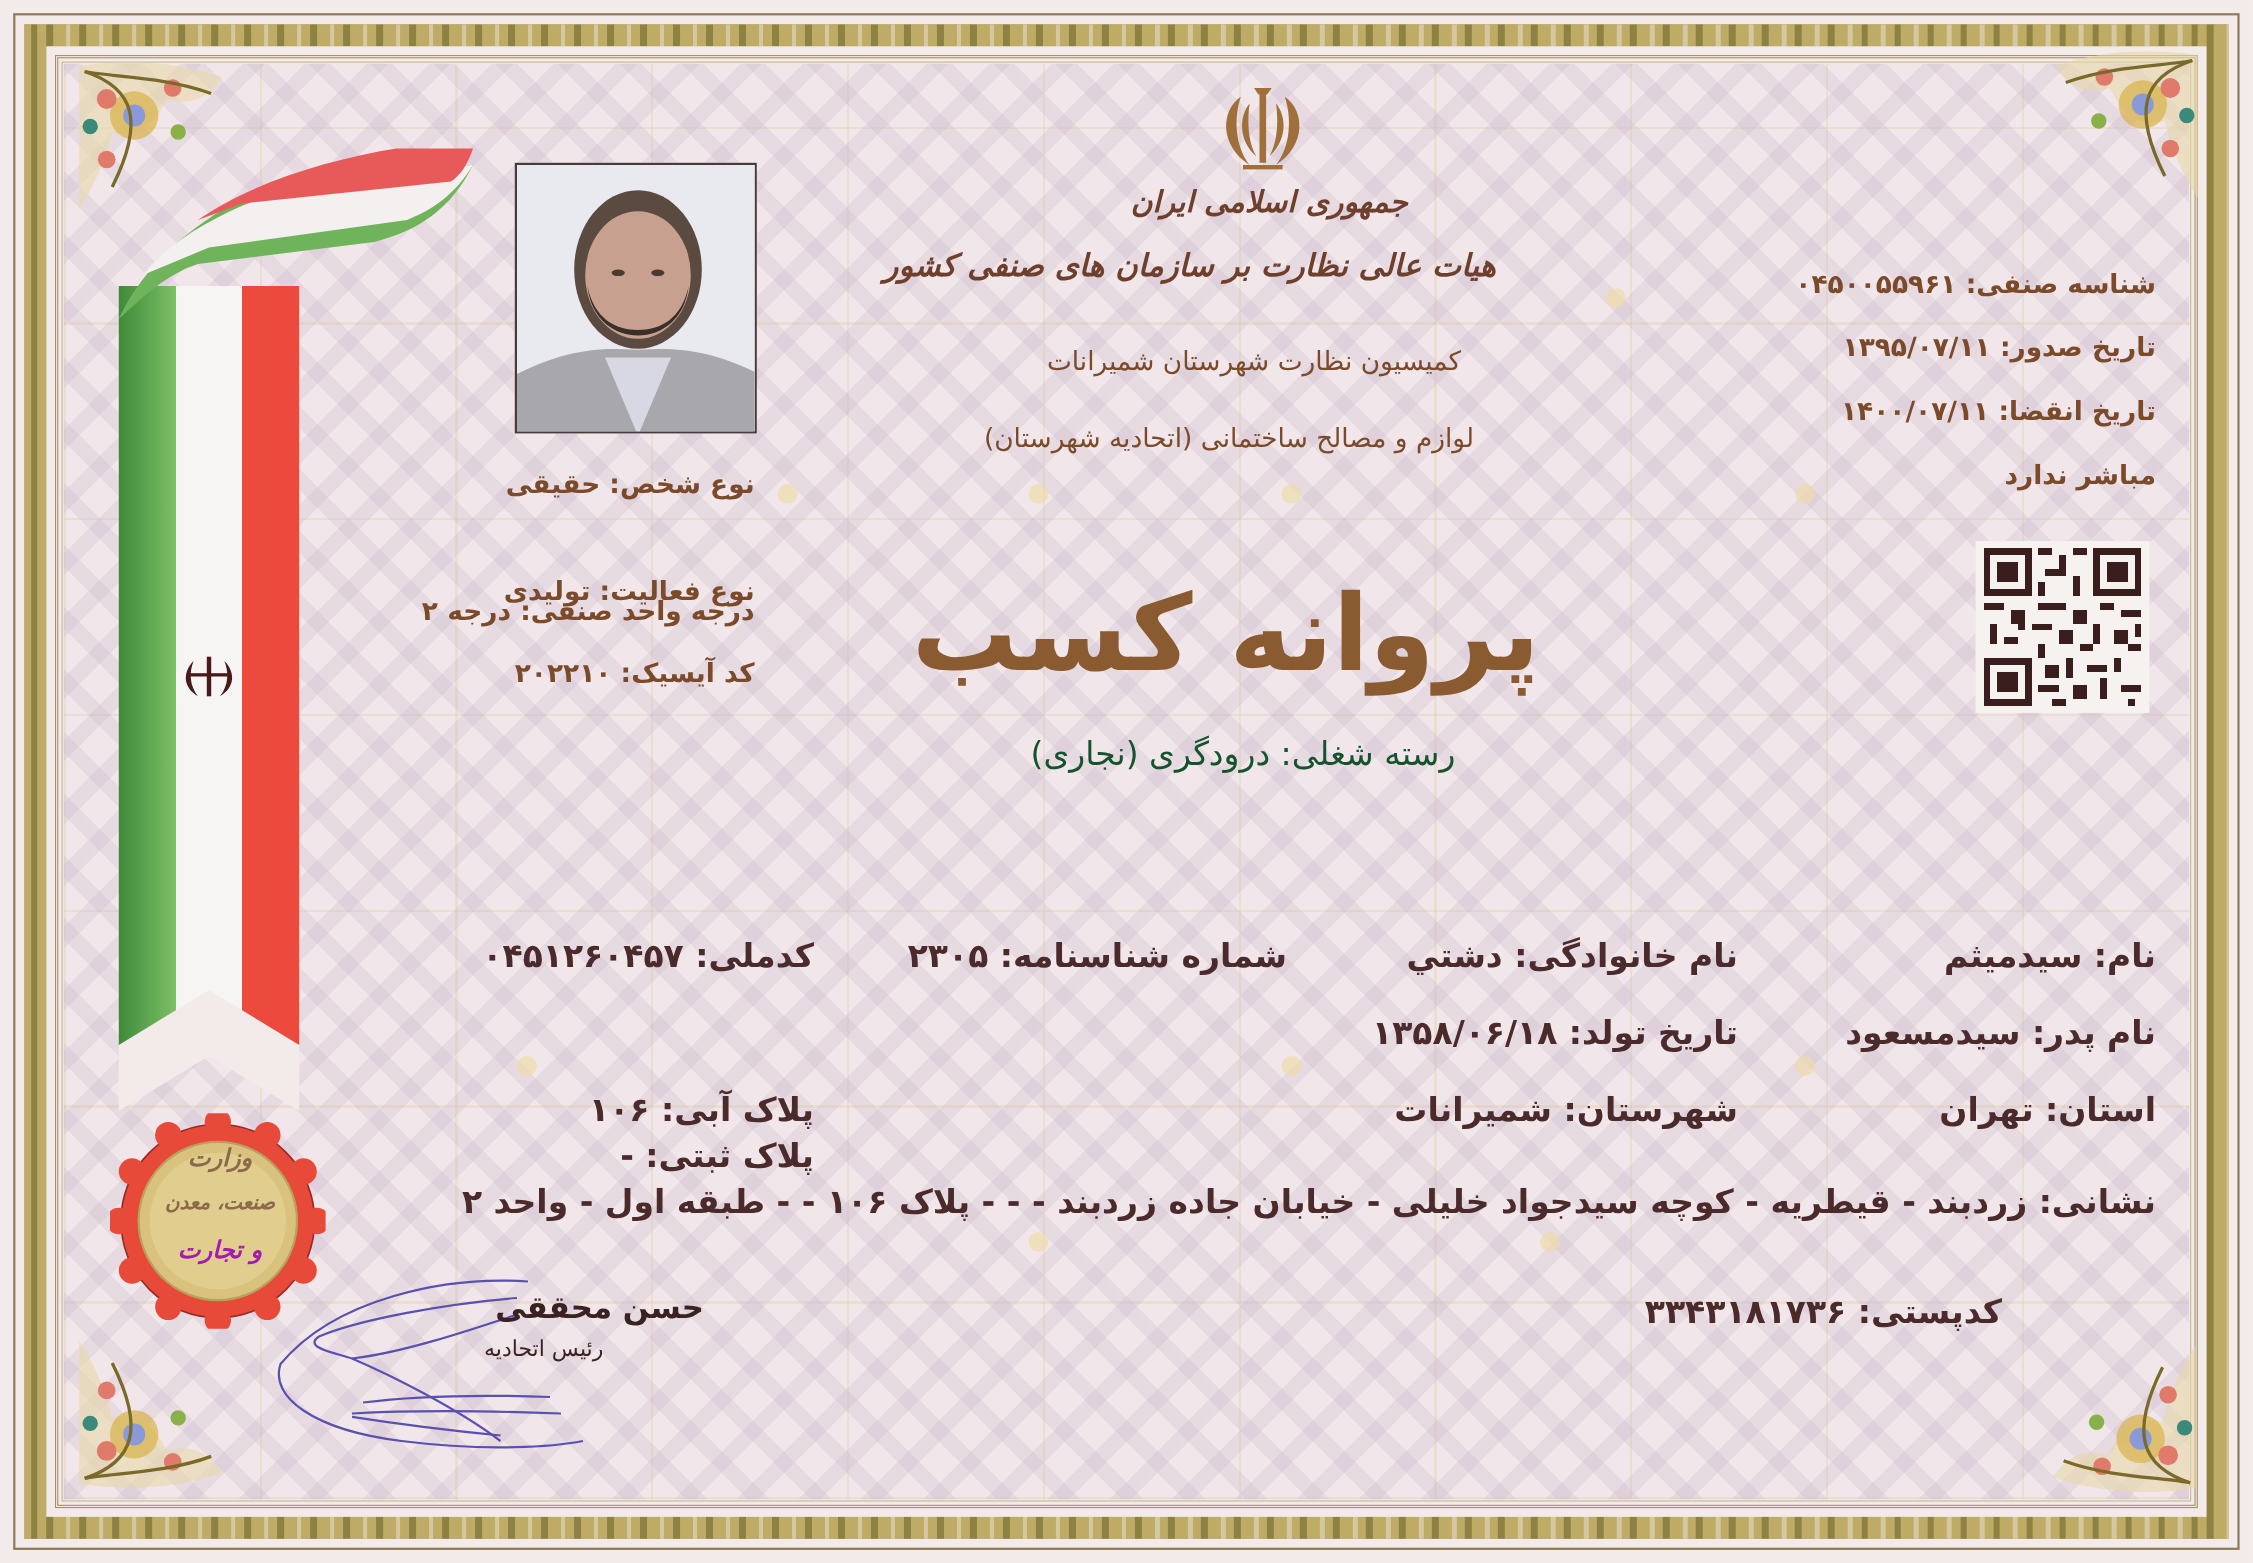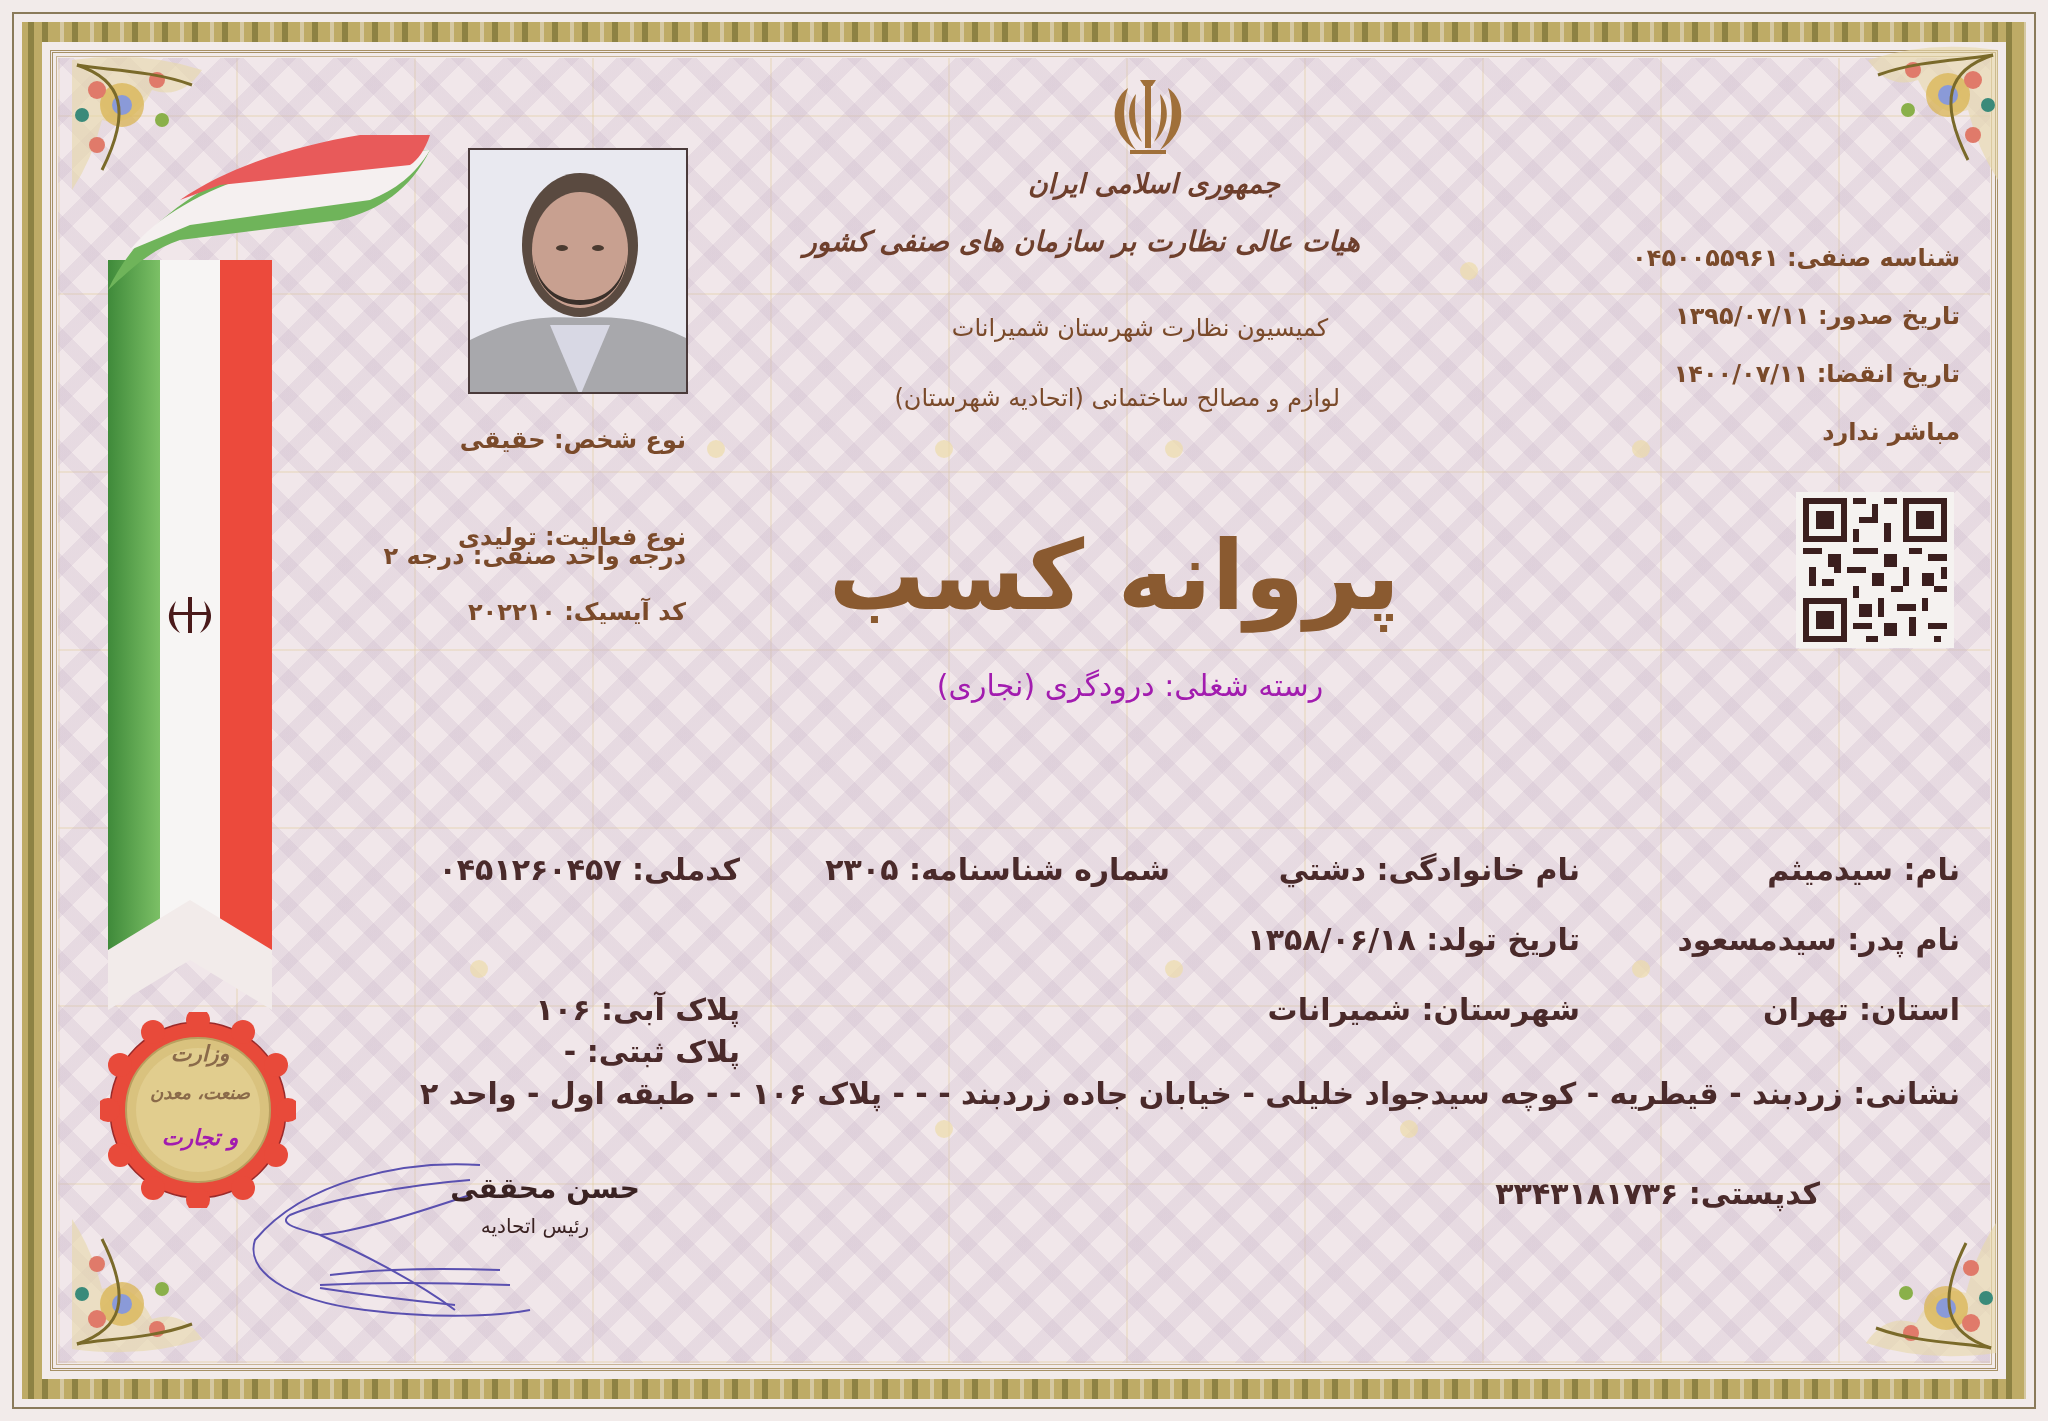--- a/index.html
+++ b/index.html
@@ -50,21 +50,21 @@
 
     
     .emblem { position: absolute; left: 1100px; top: 70px; width: 96px; height: 96px; }
     .t { position: absolute; direction: rtl; white-space: nowrap; }
 
     .hdr1 { font-family: "DejaVu Serif", serif; font-size: 27px; font-style: italic; font-weight: bold; color: #6e3f2c; }
     .hdr2 { font-family: "DejaVu Serif", serif; font-size: 28px; font-style: italic; font-weight: bold; color: #6e3f2c; }
     .hdr3 { font-size: 24px; color: #7a4a2a; }
 
     .title { font-family: "DejaVu Sans", sans-serif; font-size: 96px; font-weight: bold; color: #8a5a30; }
-    .subtitle { font-size: 30px; color: #a21caf; }
+    .subtitle { font-size: 30px; color: #14532d; }
 
     .meta { font-size: 24px; font-weight: bold; color: #7a4a2a; }
 
     .field { font-size: 30px; font-weight: bold; color: #4a2a2a; }
 
     .photo { position: absolute; left: 468px; top: 148px; width: 220px; height: 246px;
       border: 2px solid #4a3a3a; background: #e8e8ee; overflow: hidden; }
 
     .qr { position: absolute; left: 1796px; top: 492px; width: 158px; height: 156px; background: #f5f2f0; }
 
@@ -321,16 +321,16 @@
       <path d="M235 15 C160 10 60 30 10 90 C0 120 40 150 120 160 C200 170 260 165 285 160"></path>
       <path d="M225 30 C160 35 80 50 45 65 C30 75 60 80 75 85"></path>
       <path d="M75 85 C120 80 180 60 225 45"></path>
       <path d="M75 85 C110 100 170 130 210 160"></path>
       <path d="M85 125 C140 118 200 118 255 120"></path>
       <path d="M75 135 C130 132 210 133 265 135"></path>
       <path d="M75 138 C120 145 160 150 210 155"></path>
     </svg>
   </div>
   <div class="t" style="left:440px;top:1172px;width:200px;text-align:right;font-size:28px;font-weight:bold;color:#3a2222;">حسن محققی</div>
-  <div class="t" style="left:440px;top:1214px;width:190px;text-align:center;font-size:20px;color:#3a2222;">رئیس اتحادیه</div>
+  <div class="t" style="left:440px;top:1214px;width:190px;text-align:left;font-size:20px;color:#3a2222;">رئیس اتحادیه</div>
 
 
 </div>
 
 </body></html>

